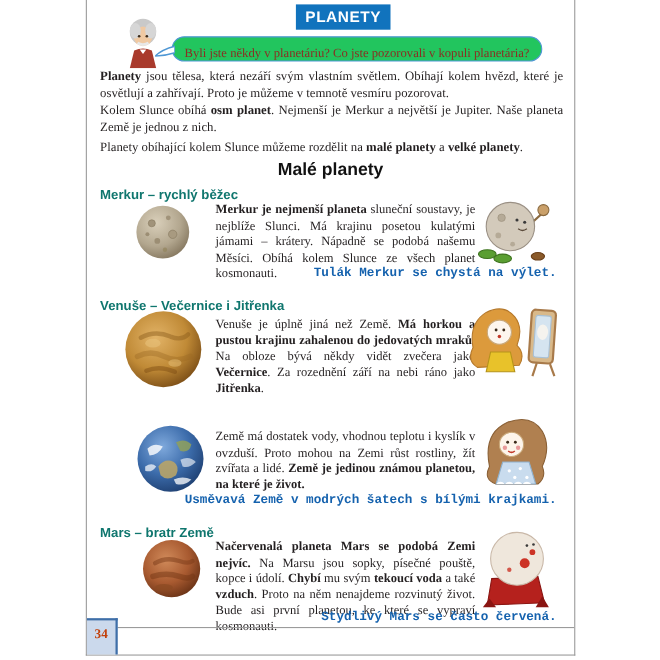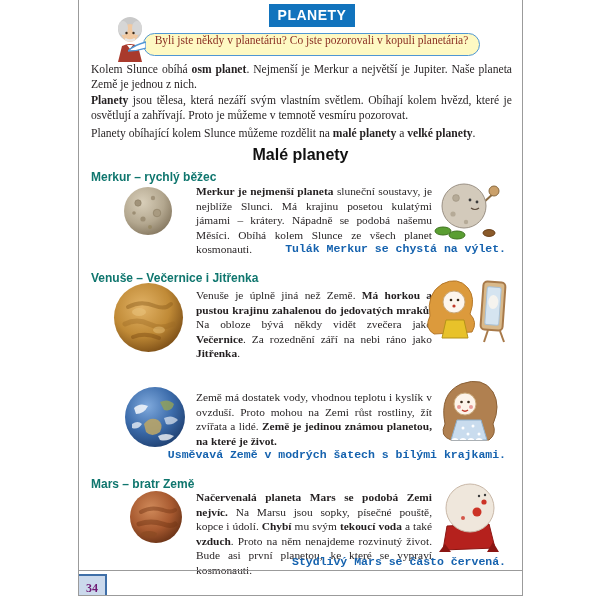--- a/index.html
+++ b/index.html
@@ -5,46 +5,46 @@
   html,body{margin:0;padding:0;background:#ffffff;}
   #canvas{position:relative;width:600px;height:600px;background:#ffffff;overflow:hidden;
           font-family:"Liberation Serif",serif;color:#231f20;}
   .page{position:absolute;left:78px;top:0;width:445px;height:596px;background:#ffffff;
         border-left:1px solid #9b9b9b;border-right:1px solid #9b9b9b;border-bottom:1px solid #9b9b9b;
         box-sizing:border-box;}
   .title-box{position:absolute;left:190px;top:4px;width:86px;height:23px;background:#1173bd;
              color:#ffffff;font-family:"Liberation Sans",sans-serif;font-weight:bold;font-size:14px;
              letter-spacing:.5px;text-align:center;line-height:23px;}
   .avatar{position:absolute;left:32px;top:16px;width:38px;height:46px;}
-  .bubble{position:absolute;left:64px;top:33px;width:337px;height:23px;border:1.5px solid #4f97d4;
-          border-radius:13px;box-sizing:border-box;background:#fef9c3;
-          display:flex;align-items:flex-start;justify-content:center;}
+  .bubble{position:absolute;left:77px;top:33px;width:337px;height:23px;border:1.5px solid #4f97d4;
+          border-radius:13px;box-sizing:border-box;background:#22c55e;
+          display:flex;align-items:flex-end;justify-content:center;}
   .bubble .q{font-size:11.5px;color:#8a2f23;white-space:nowrap;}
   .tail{position:absolute;left:-16px;top:6px;}
   .intro{position:absolute;left:12px;top:62px;width:421px;font-size:11.6px;line-height:15px;
          text-align:justify;}
   .intro p{margin:0 0 0 0;}
   .intro p + p{margin-top:1px;}
   .intro p:last-child{margin-top:3px;}
   .center-heading{position:absolute;left:0;top:146px;width:100%;margin:0;text-align:center;
                   font-family:"Liberation Sans",sans-serif;font-weight:bold;font-size:16px;color:#111;}
   .sub{position:absolute;left:12px;margin:0;font-family:"Liberation Sans",sans-serif;
        font-weight:bold;font-size:12px;color:#0f766e;}
   .ptext{position:absolute;left:117px;width:236px;font-size:11.4px;line-height:14.6px;text-align:justify;}
   .caption{position:absolute;right:16px;margin:0;font-weight:bold;font-size:11.5px;color:#1562ae;font-family:Liberation Mono, monospace;}
   .planet,.illu{position:absolute;}
   .h3-1{top:170px}.h3-2{top:271px}.h3-3{top:374px}.h3-4{top:477px}
   .pl-1{left:44px;top:186px}.pl-2{left:34px;top:282px}.pl-3{left:45px;top:386px}.pl-4{left:50px;top:490px}
   .tx-1{top:184px}.tx-2{top:288px}.tx-3{top:390px}.tx-4{top:490px}
   .il-1{left:352px;top:178px}.il-2{left:345px;top:276px}.il-3{left:356px;top:378px}.il-4{left:358px;top:482px}
   .cp-1{top:242px}.cp-2{top:345px}.cp-3{top:448px}.cp-4{top:555px}
   .footer-line{position:absolute;left:0;right:0;top:570px;height:1px;background:#9b9b9b;}
-  .page-num{position:absolute;left:0;bottom:0;width:28px;height:21px;background:#cbd9ec;
+  .page-num{position:absolute;left:0;bottom:0;width:28px;height:33px;background:#cbd9ec;
             border-top:2px solid #3f6fa8;border-right:2px solid #3f6fa8;box-sizing:border-box;
-            font-weight:bold;font-size:12px;text-align:center;line-height:24px;color:#701a75;}
+            font-weight:bold;font-size:12px;text-align:center;line-height:24px;color:#c2410c;}
   b{font-weight:bold;}
 </style>
 </head>
 <body>
 
 <div id="canvas">
   <div class="page">
 
     <div class="title-box">PLANETY</div>
 
@@ -63,22 +63,22 @@
     </div>
 
     <div class="bubble">
       <svg class="tail" width="18" height="14" viewBox="0 0 18 14">
         <path d="M18 2 Q6 5 0 11 Q9 11 18 8 Z" fill="#ffffff" stroke="#4f97d4" stroke-width="1.3"></path>
       </svg>
       <span class="q">Byli jste někdy v planetáriu? Co jste pozorovali v kopuli planetária?</span>
     </div>
 
     <div class="intro">
+      <p><b>Planety</b><span> jsou tělesa, která nezáří svým vlastním světlem. Obíhají kolem hvězd, které je osvětlují a zahřívají. Proto je můžeme v temnotě vesmíru pozorovat.</span></p>
       <p><span>Kolem Slunce obíhá </span><b>osm planet</b><span>. Nejmenší je Merkur a největší je Jupiter. Naše planeta Země je jednou z nich.</span></p>
-      <p><b>Planety</b><span> jsou tělesa, která nezáří svým vlastním světlem. Obíhají kolem hvězd, které je osvětlují a zahřívají. Proto je můžeme v temnotě vesmíru pozorovat.</span></p>
       <p><span>Planety obíhající kolem Slunce můžeme rozdělit na </span><b>malé planety</b><span> a </span><b>velké planety</b><span>.</span></p>
     </div>
 
     <h2 class="center-heading">Malé planety</h2>
 
     <h3 class="sub h3-1">Merkur – rychlý běžec</h3>
     <div class="planet pl-1">
       <svg width="50" height="50" viewBox="0 0 50 50">
         <defs>
             <radialGradient id="g-mer" cx="38%" cy="32%" r="75%">

